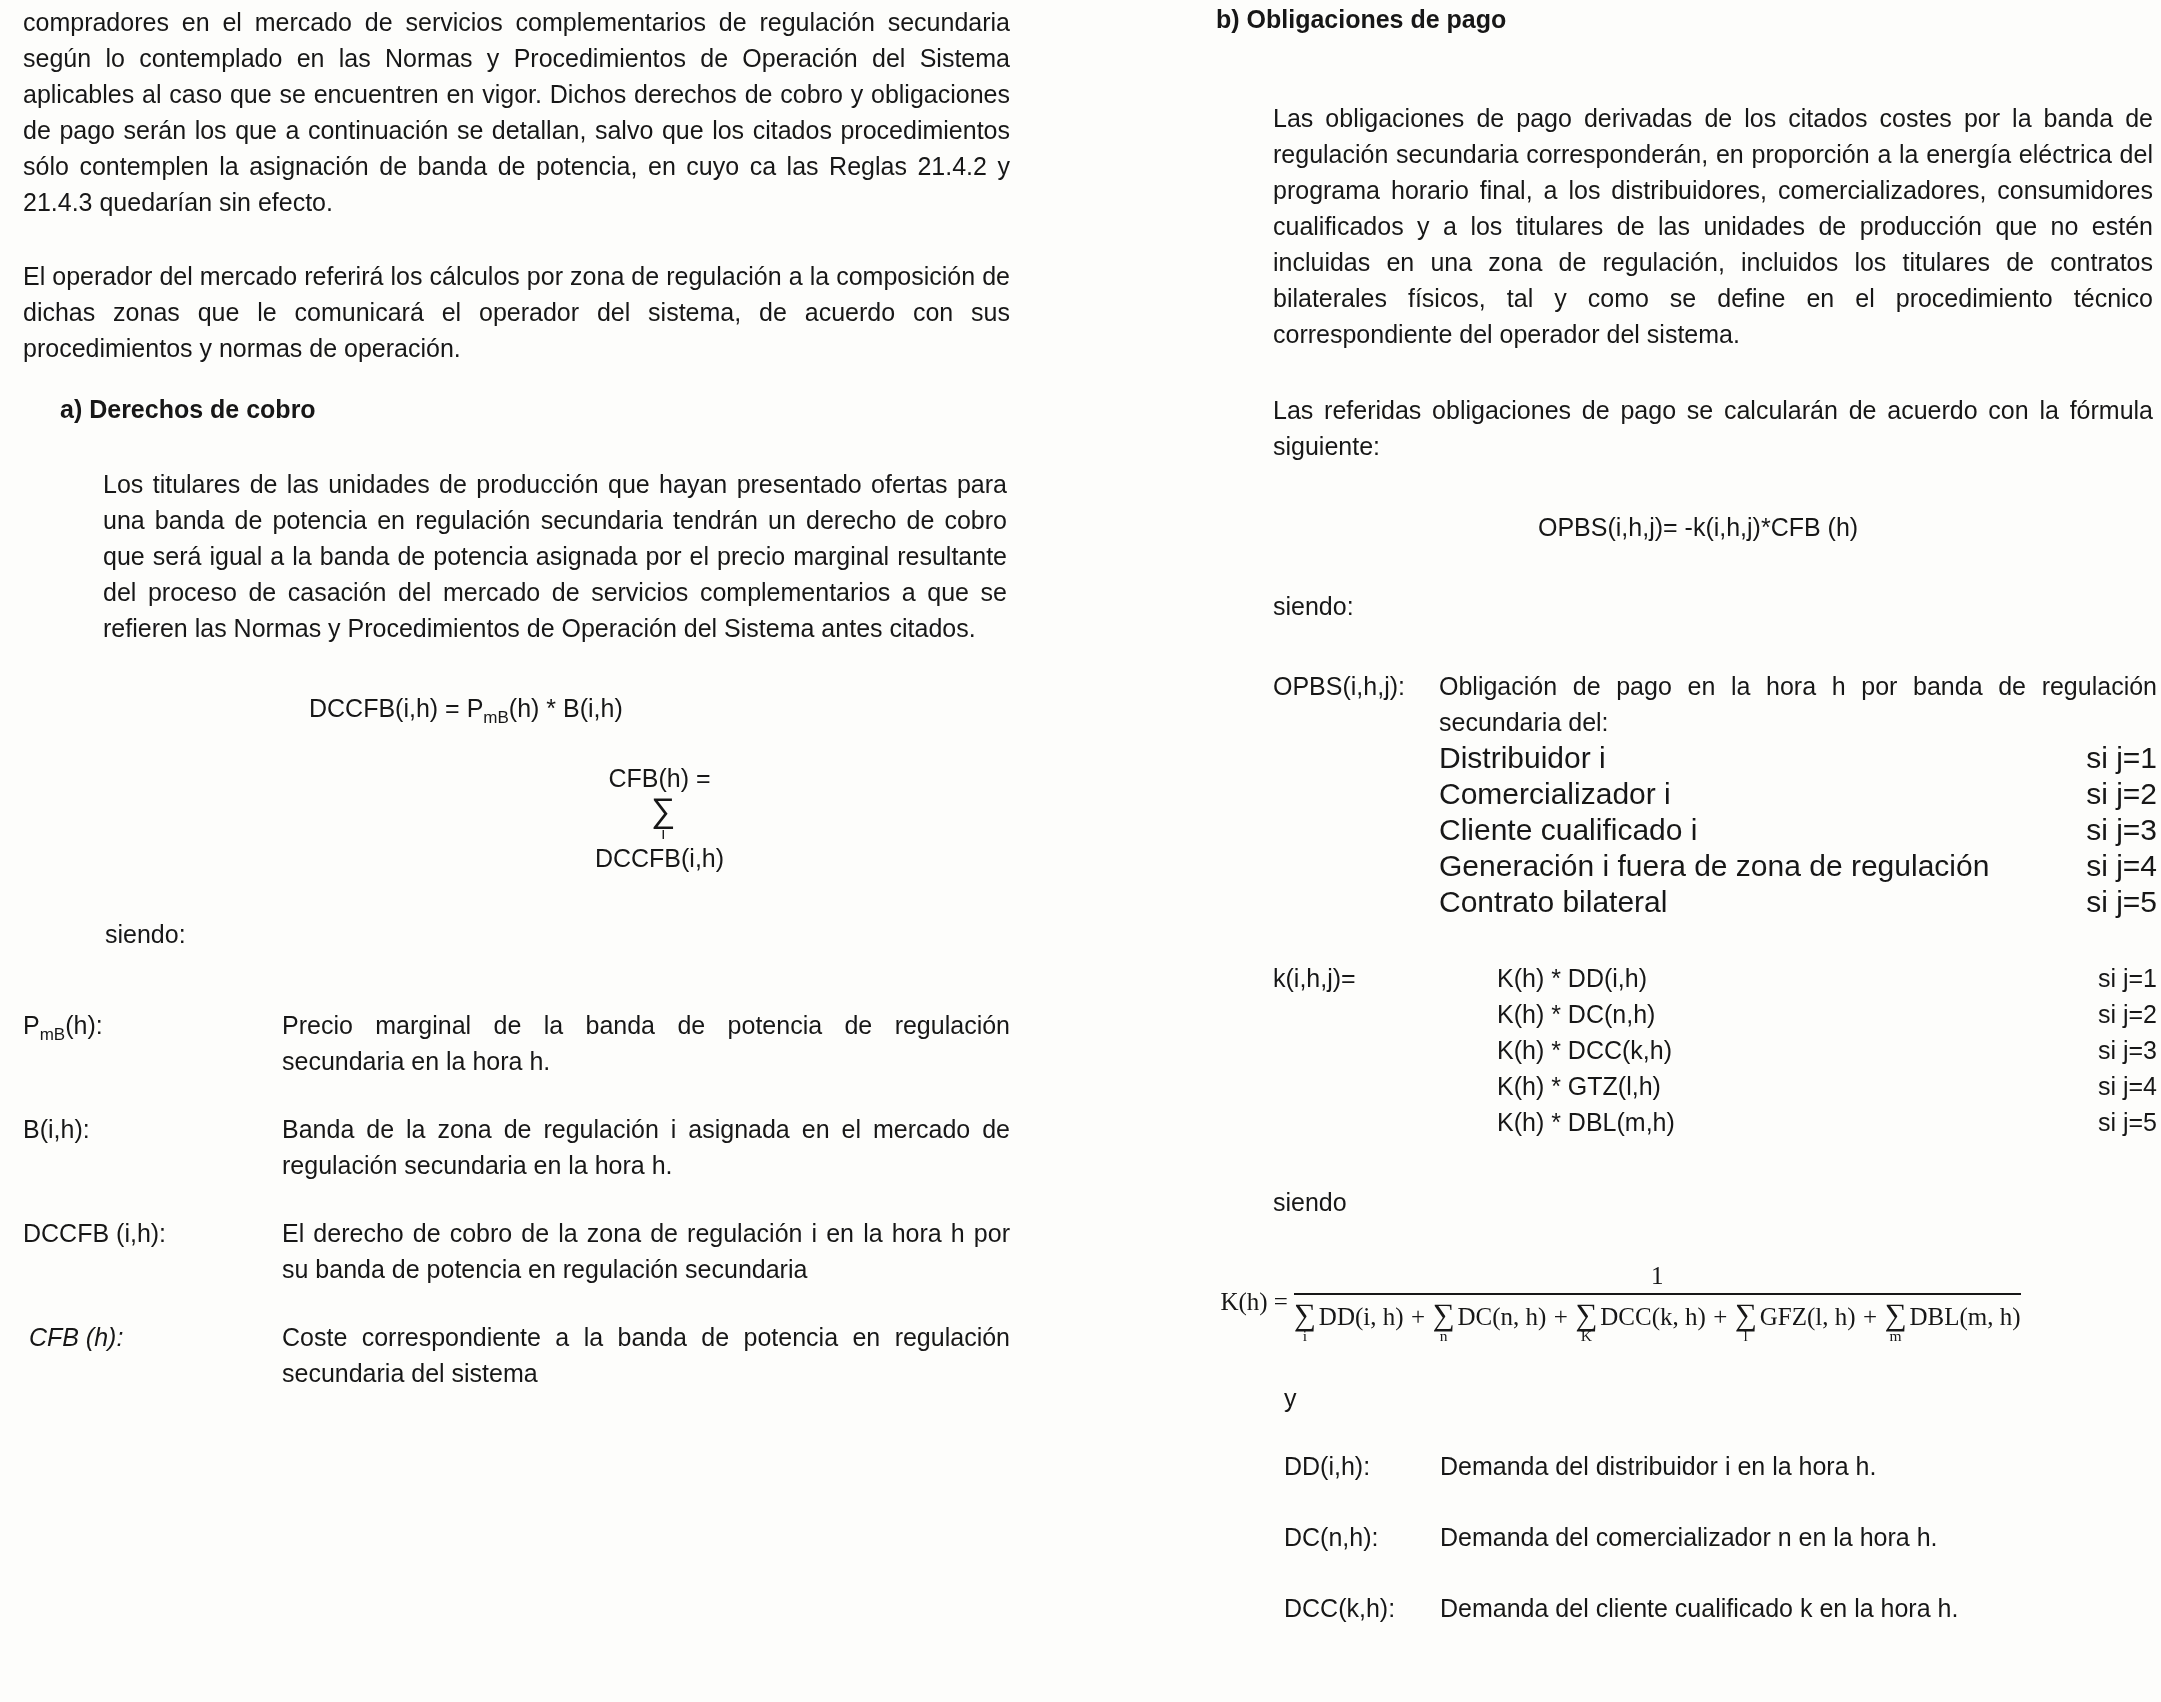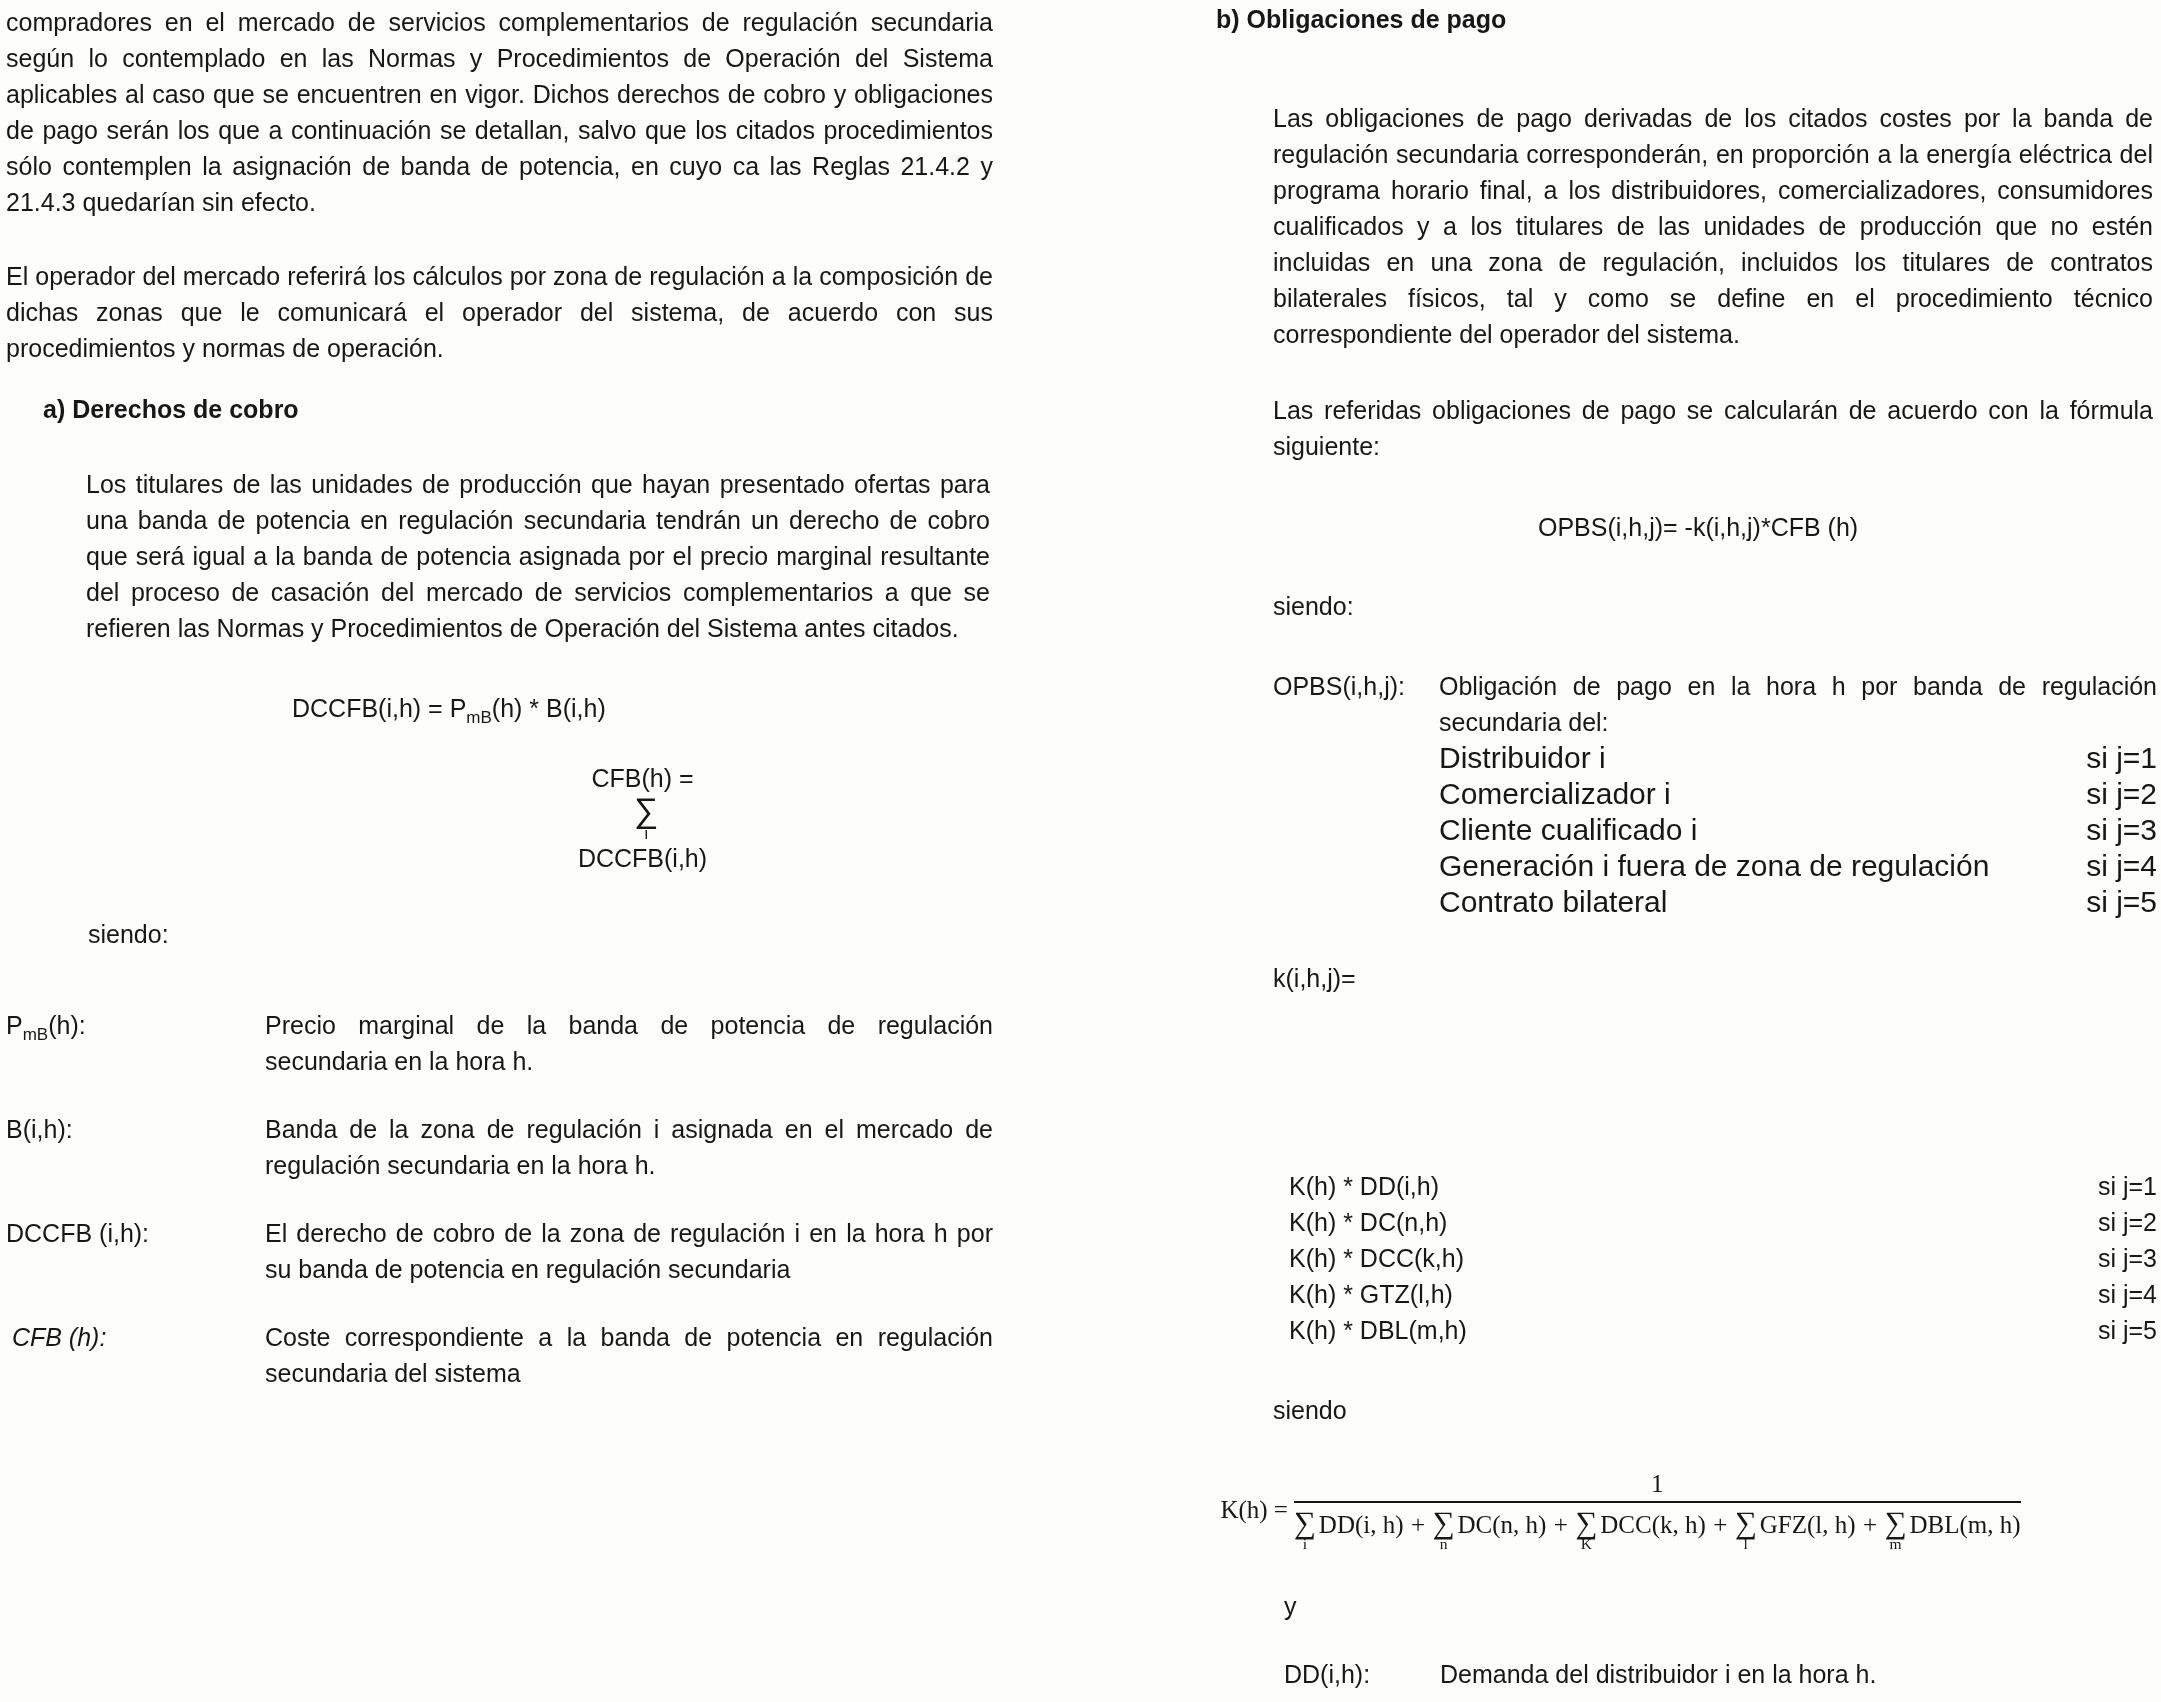--- a/index.html
+++ b/index.html
@@ -6,21 +6,21 @@
   html, body { width: 2161px; height: 1702px; }
   body {
     background: #fdfdfb;
     color: #171717;
     font-family: "Liberation Sans", sans-serif;
     position: relative;
     overflow: hidden;
   }
   .page { position: absolute; inset: 0; }
   .col { position: absolute; top: 0; }
-  .col-left  { left: 6px;    width: 987px; }
+  .col-left  { left: 23px;    width: 987px; }
   .col-right { left: 1216px; width: 941px; }
 
   .para {
     font-size: 25px;
     line-height: 36px;
     text-align: justify;
   }
   .heading { font-size: 25px; font-weight: bold; line-height: 32px; }
   .subheading { font-size: 25px; font-weight: bold; line-height: 32px; }
 
@@ -71,21 +71,21 @@
   .opbs-body { flex: 1; }
   .opbs-intro { font-size: 25px; line-height: 36px; text-align: justify; }
   .opt-row {
     display: flex;
     justify-content: space-between;
     font-size: 30px;
     line-height: 36px;
   }
   .opt-cond { flex: 0 0 auto; margin-left: 14.7px; white-space: nowrap; }
 
-  .k-block { margin-top: 40px; margin-left: 57px; display: flex; flex-direction: column; }
+  .k-block { margin-top: 40px; margin-left: 57px; display: flex; }
   .k-term { flex: 0 0 208px; font-size: 25px; line-height: 36px; white-space: nowrap; }
   .k-body { flex: 1; margin-left: 16px; }
   .k-row { display: flex; justify-content: space-between; font-size: 25px; line-height: 36px; }
 
   .r-siendo2 { margin-top: 46px; margin-left: 57px; }
 
   .formula-k {
     margin-top: 43px;
     margin-left: 4.4px;
     display: flex;

